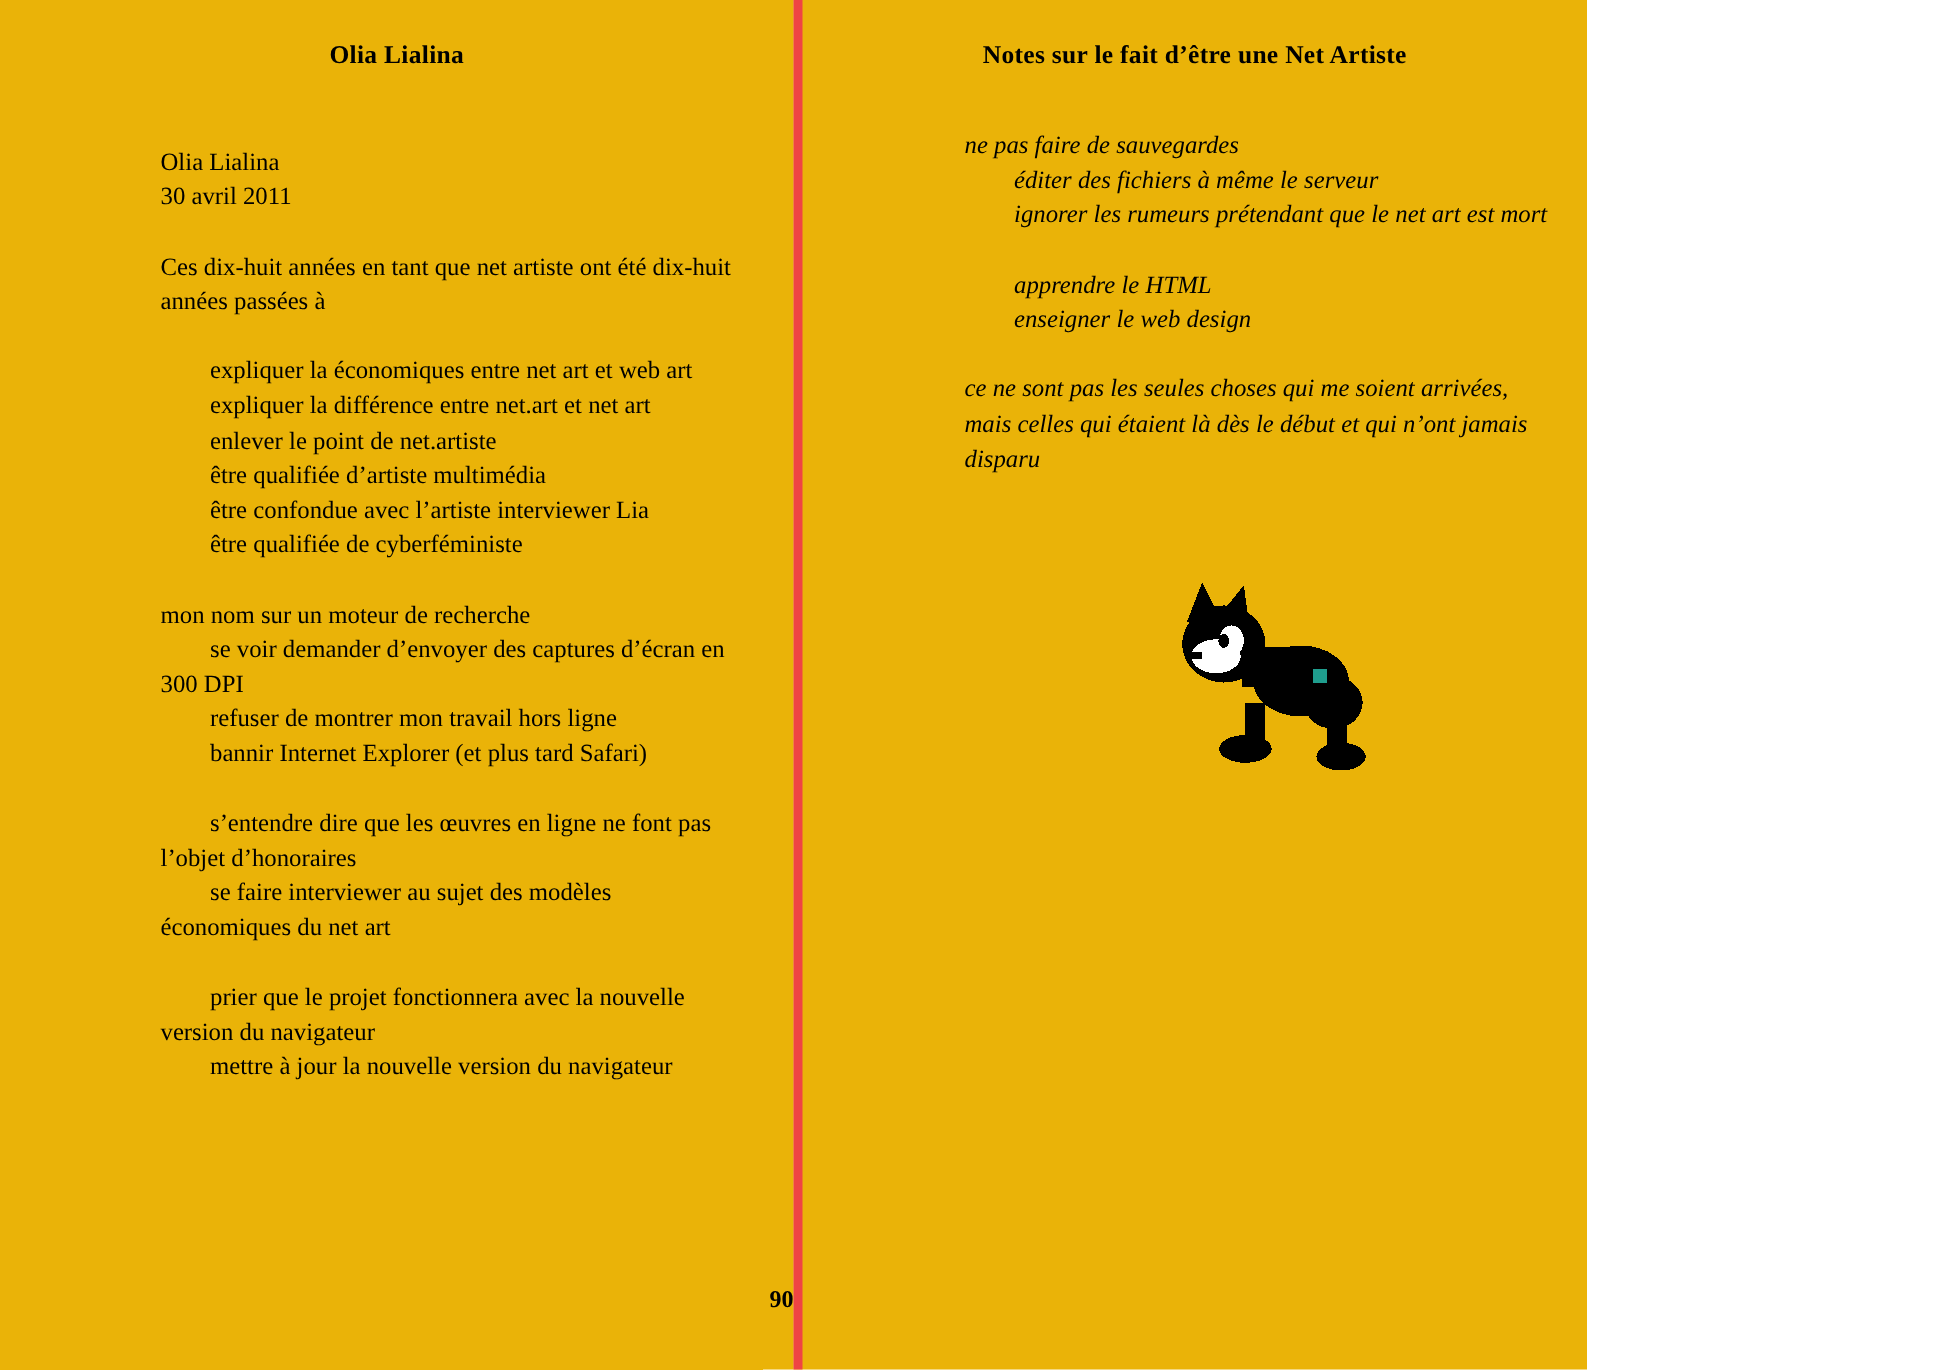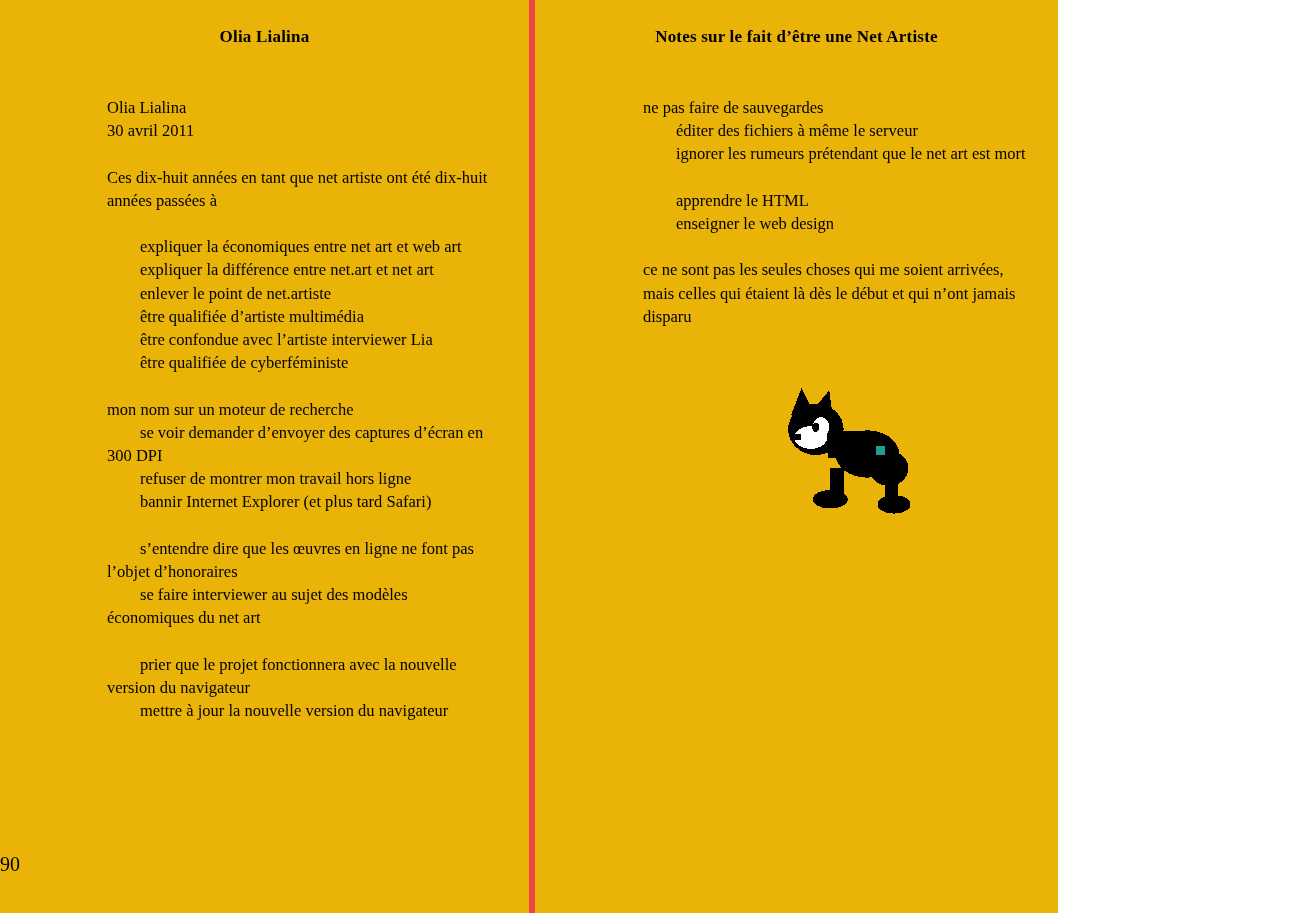--- a/index.html
+++ b/index.html
@@ -21,30 +21,30 @@
     font-size: 17px; font-weight: bold;
     letter-spacing: 0.2px;
   }
 
   .content {
     position: absolute;
     font-size: 16.5px;
     line-height: 23.2px;
   }
   .page.left  .content { left: 107px; top: 96px;  width: 470px; }
-  .page.right .content { left: 108px; top: 96px;  width: 480px; }
+  .page.right .content { left: 108px; top: 85px;  width: 480px; font-style: italic; }
 
   .line { white-space: nowrap; }
   .line.indent { padding-left: 33px; }
   .line.blank { height: 23.2px; }
 
   .pagenum {
     position: absolute; bottom: 37px; left: 0; right: 0;
-    text-align: left;
-    font-weight: normal; font-size: 20px;
+    text-align: right;
+    font-weight: bold; font-size: 16px;
   }
 
   .cat {
     position: absolute; left: 250px; top: 386px;
     width: 144px; height: 136px;
   }
   .cat svg { display: block; image-rendering: pixelated; }
 </style>
 </head>
 <body>

